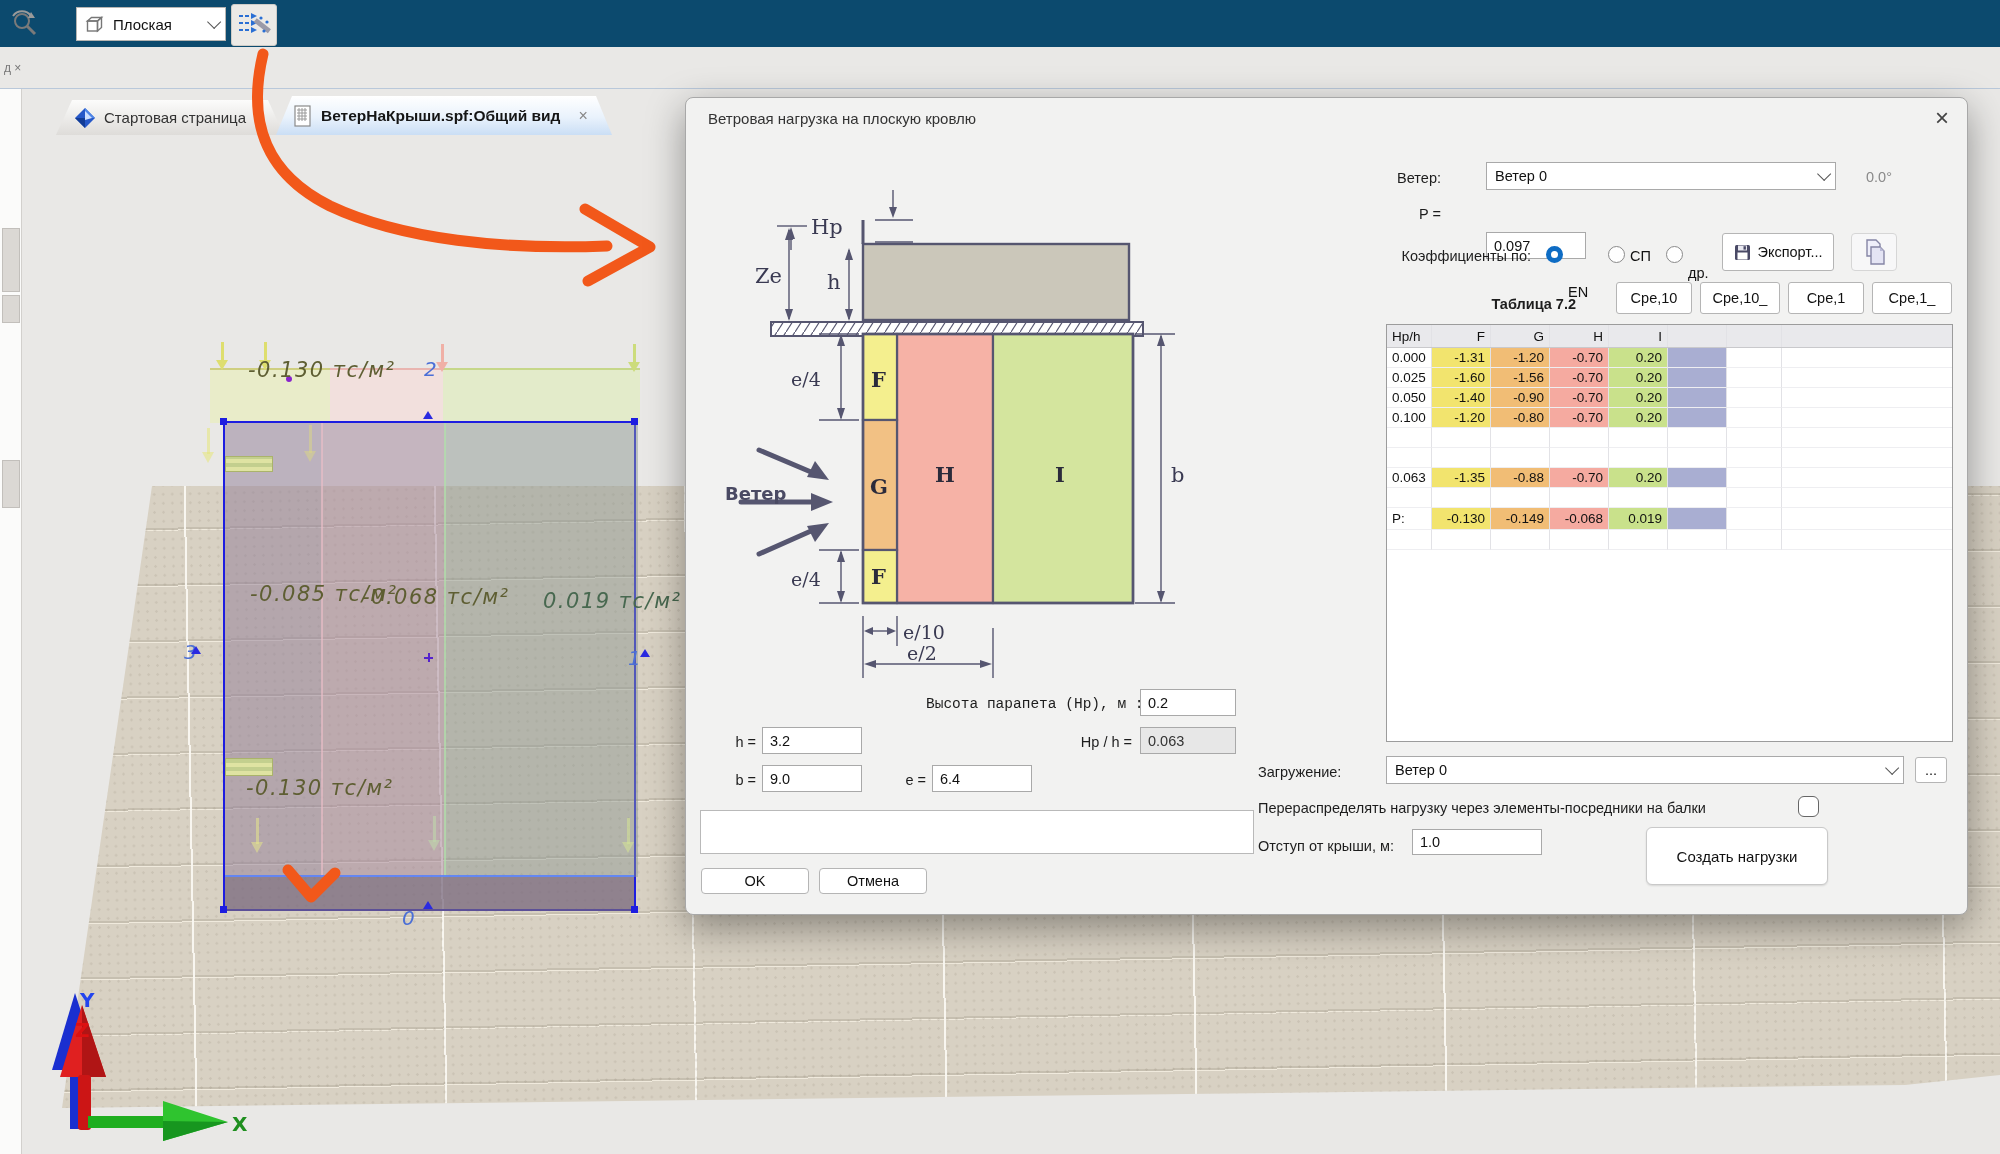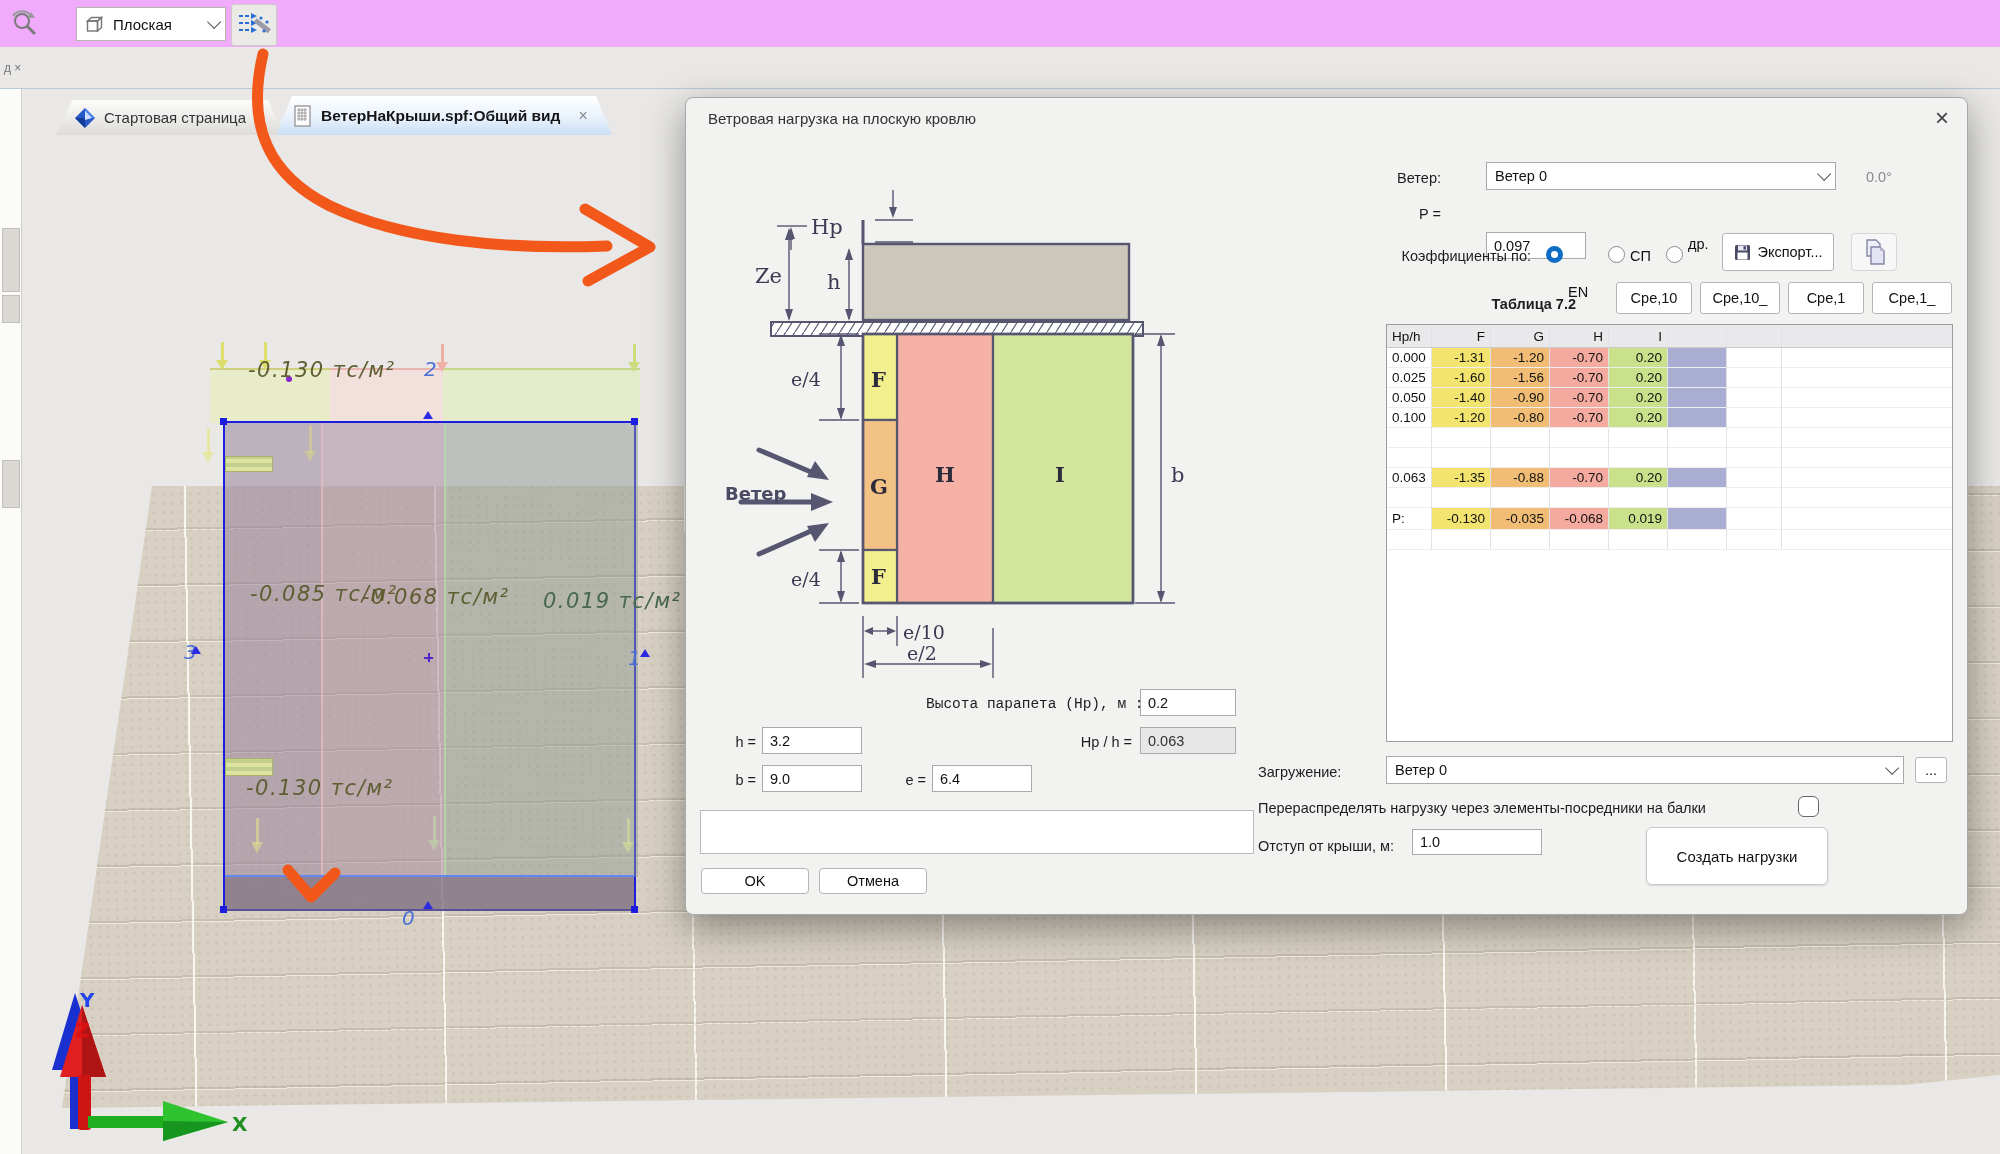--- a/index.html
+++ b/index.html
@@ -12,21 +12,21 @@
        color:#111;display:flex;align-items:center;padding:0 7px;box-sizing:border-box;}
   .tin.dis{background:#e7e7e7;color:#333;}
   .btn{position:absolute;background:#fff;border:1px solid #b5b5b5;border-radius:4px;
        font:14.5px "Liberation Sans",sans-serif;color:#111;display:flex;align-items:center;
        justify-content:center;box-sizing:border-box;cursor:default;}
   .combo{position:absolute;background:#fff;border:1px solid #a9a9a9;display:flex;align-items:center;
          font:14.5px "Liberation Sans",sans-serif;color:#111;padding:0 8px;box-sizing:border-box;}
   .combo .chev{margin-left:auto;width:9px;height:9px;border-right:1.6px solid #555;
                border-bottom:1.6px solid #555;transform:rotate(45deg) translateY(-3px);}
   
-  #toolbar{position:absolute;left:0;top:0;width:2000px;height:47px;background:#f0abfc;
+  #toolbar{position:absolute;left:0;top:0;width:2000px;height:47px;background:#0c4a6e;
            border-bottom:3px solid #0369a1;}
   .tbtn{position:absolute;top:4px;width:44px;height:40px;border-radius:3px;display:flex;
         align-items:center;justify-content:center;}
   
   #tabbar{position:absolute;left:0;top:47px;width:2000px;height:41px;background:#e9e8e6;}
   .tab{position:absolute;display:flex;align-items:center;gap:8px;padding:0 18px;box-sizing:border-box;
        clip-path:polygon(16px 0,calc(100% - 16px) 0,100% 100%,0 100%);
        filter:drop-shadow(0 0 1px #9a9a98);}
   #tab-start{left:56px;top:53px;height:35px;width:228px;background:linear-gradient(#fcfcfb,#dedcd9);
        font:15px "Liberation Sans",sans-serif;color:#333;}
@@ -374,21 +374,21 @@
     <div class="tin" style="left:800px;top:101px;width:100px;height:27px;margin-top:33px;">
         <span>0.097</span>
       </div>
 
     <div class="lbl r" style="left:640px;top:150px;width:205px;">Коэффициенты по:</div>
     <div class="radio sel" style="left:860px;top:148px;"></div>
     <div class="rlabel" style="left:882px;top:150px;margin-top:36px;">EN</div>
     <div class="radio" style="left:922px;top:148px;"></div>
     <div class="rlabel" style="left:944px;top:150px;">СП</div>
     <div class="radio" style="left:980px;top:148px;"></div>
-    <div class="rlabel" style="left:1002px;top:138px;text-align:center;">др.</div>
+    <div class="rlabel" style="left:1002px;top:167px;text-align:center;">др.</div>
 
     <div class="btn" style="left:1036px;top:135px;width:112px;height:38px;border-radius:3px;gap:7px;">
       <svg width="17" height="17" viewBox="0 0 17 17">
         <rect x="1" y="1" width="15" height="15" rx="1.5" fill="#4a4a66"></rect>
         <rect x="4" y="1.5" width="9" height="5" fill="#e8e8f0"></rect>
         <rect x="9.5" y="2.2" width="2.4" height="3.4" fill="#4a4a66"></rect>
         <rect x="3.5" y="8.5" width="10" height="7" fill="#fff"></rect>
       </svg>
       <span>Экспорт...</span>
     </div>
@@ -493,21 +493,21 @@
           <div class="cell w2"></div>
           <div class="cell w2"></div>
           <div class="cell w2"></div>
           <div class="cell w2"></div>
           <div class="cell w7"></div>
           <div class="cell w8"></div>
       </div>
       <div class="trow" style="height:22px;">
         <div class="cell w1">P:</div>
         <div class="cell w2 num cf">-0.130</div>
-        <div class="cell w2 num cg">-0.035</div>
+        <div class="cell w2 num cg">-0.149</div>
         <div class="cell w2 num chh">-0.068</div>
         <div class="cell w2 num ci">0.019</div>
         <div class="cell w2 csw"></div>
           <div class="cell w7"></div>
           <div class="cell w8"></div>
       </div>
       <div class="trow">
         <div class="cell w1"></div>
           <div class="cell w2"></div>
           <div class="cell w2"></div>

